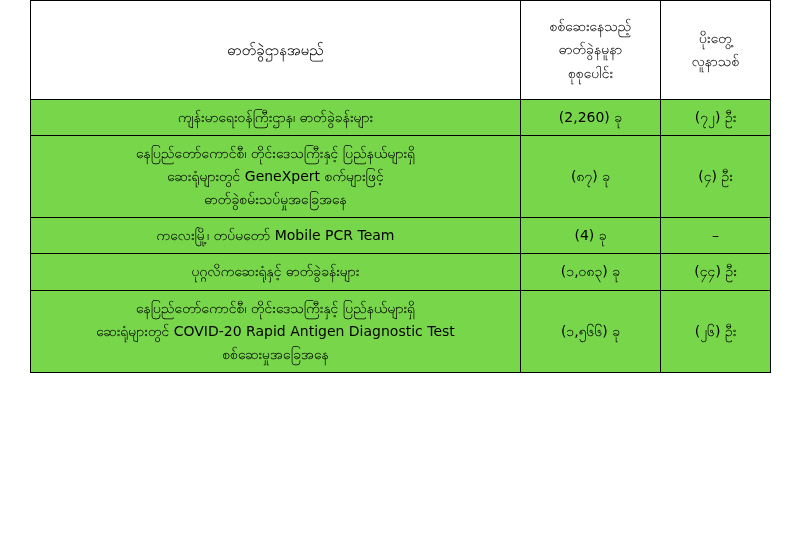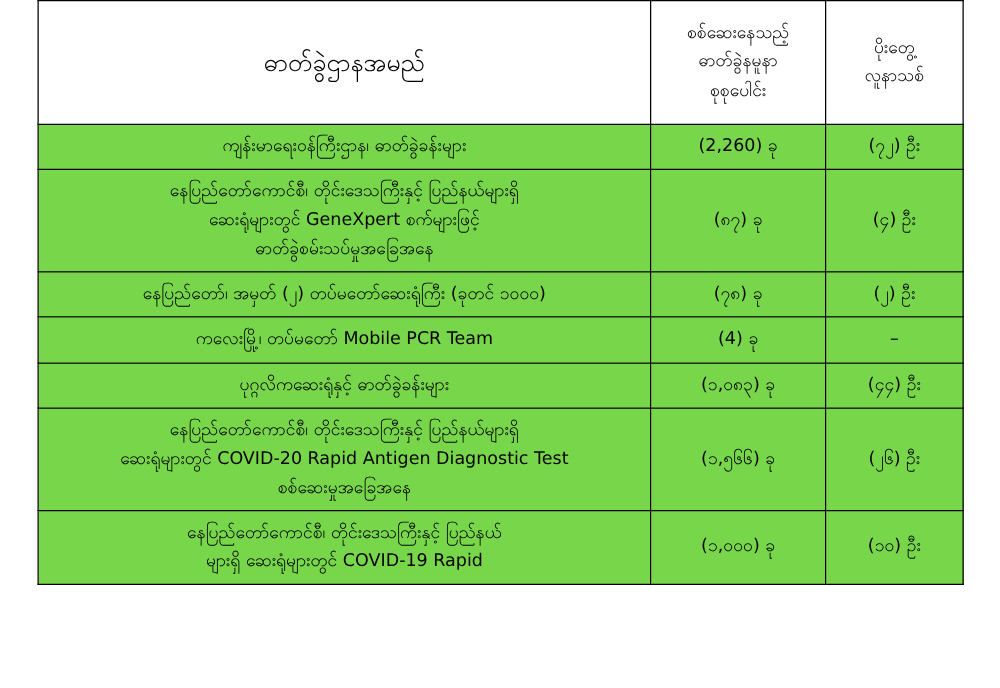--- a/index.html
+++ b/index.html
@@ -39,21 +39,21 @@
     font-size: 14px;
     line-height: 1.65;
   }
   .head-row th {
     height: 86px;
     text-align: center;
     font-weight: normal;
     background: #ffffff;
   }
   .head-row th.name-head {
-    font-size: 20px;
+    font-size: 15px;
   }
   .head-row th .hl {
     display: block;
   }
   tr.green > td {
     background: #78d64b;
   }
   td.name {
     text-align: center;
   }
@@ -105,27 +105,20 @@
         <td class="name">
           <span class="ln">နေပြည်တော်ကောင်စီ၊ တိုင်းဒေသကြီးနှင့် ပြည်နယ်များရှိ</span>
           <span class="ln">ဆေးရုံများတွင် GeneXpert စက်များဖြင့်</span>
           <span class="ln">ဓာတ်ခွဲစမ်းသပ်မှုအခြေအနေ</span>
         </td>
         <td class="num">(၈၇) ခု</td>
         <td class="num">(၄) ဦး</td>
       </tr>
       <tr class="green">
         <td class="name">
-          <span class="ln">နေပြည်တော်၊ အမှတ် (၂) တပ်မတော်ဆေးရုံကြီး (ခုတင် ၁၀၀၀)</span>
-        </td>
-        <td class="num">(၇၈) ခု</td>
-        <td class="num">(၂) ဦး</td>
-      </tr>
-      <tr class="green">
-        <td class="name">
           <span class="ln">ကလေးမြို့၊ တပ်မတော် Mobile PCR Team</span>
         </td>
         <td class="num">(4) ခု</td>
         <td class="dash">–</td>
       </tr>
       <tr class="green">
         <td class="name">
           <span class="ln">ပုဂ္ဂလိကဆေးရုံနှင့် ဓာတ်ခွဲခန်းများ</span>
         </td>
         <td class="num">(၁,၀၈၃) ခု</td>
@@ -133,23 +126,15 @@
       </tr>
       <tr class="green">
         <td class="name">
           <span class="ln">နေပြည်တော်ကောင်စီ၊ တိုင်းဒေသကြီးနှင့် ပြည်နယ်များရှိ</span>
           <span class="ln">ဆေးရုံများတွင် COVID-20 Rapid Antigen Diagnostic Test</span>
           <span class="ln">စစ်ဆေးမှုအခြေအနေ</span>
         </td>
         <td class="num">(၁,၅၆၆) ခု</td>
         <td class="num">(၂၆) ဦး</td>
       </tr>
-      <tr class="green">
-        <td class="name">
-          <span class="ln">နေပြည်တော်ကောင်စီ၊ တိုင်းဒေသကြီးနှင့် ပြည်နယ်</span>
-          <span class="ln">များရှိ ဆေးရုံများတွင် COVID-19 Rapid</span>
-        </td>
-        <td class="num">(၁,၀၀၀) ခု</td>
-        <td class="num">(၁၀) ဦး</td>
-      </tr>
     </tbody>
   </table>
 </div>
 
 </body></html>

